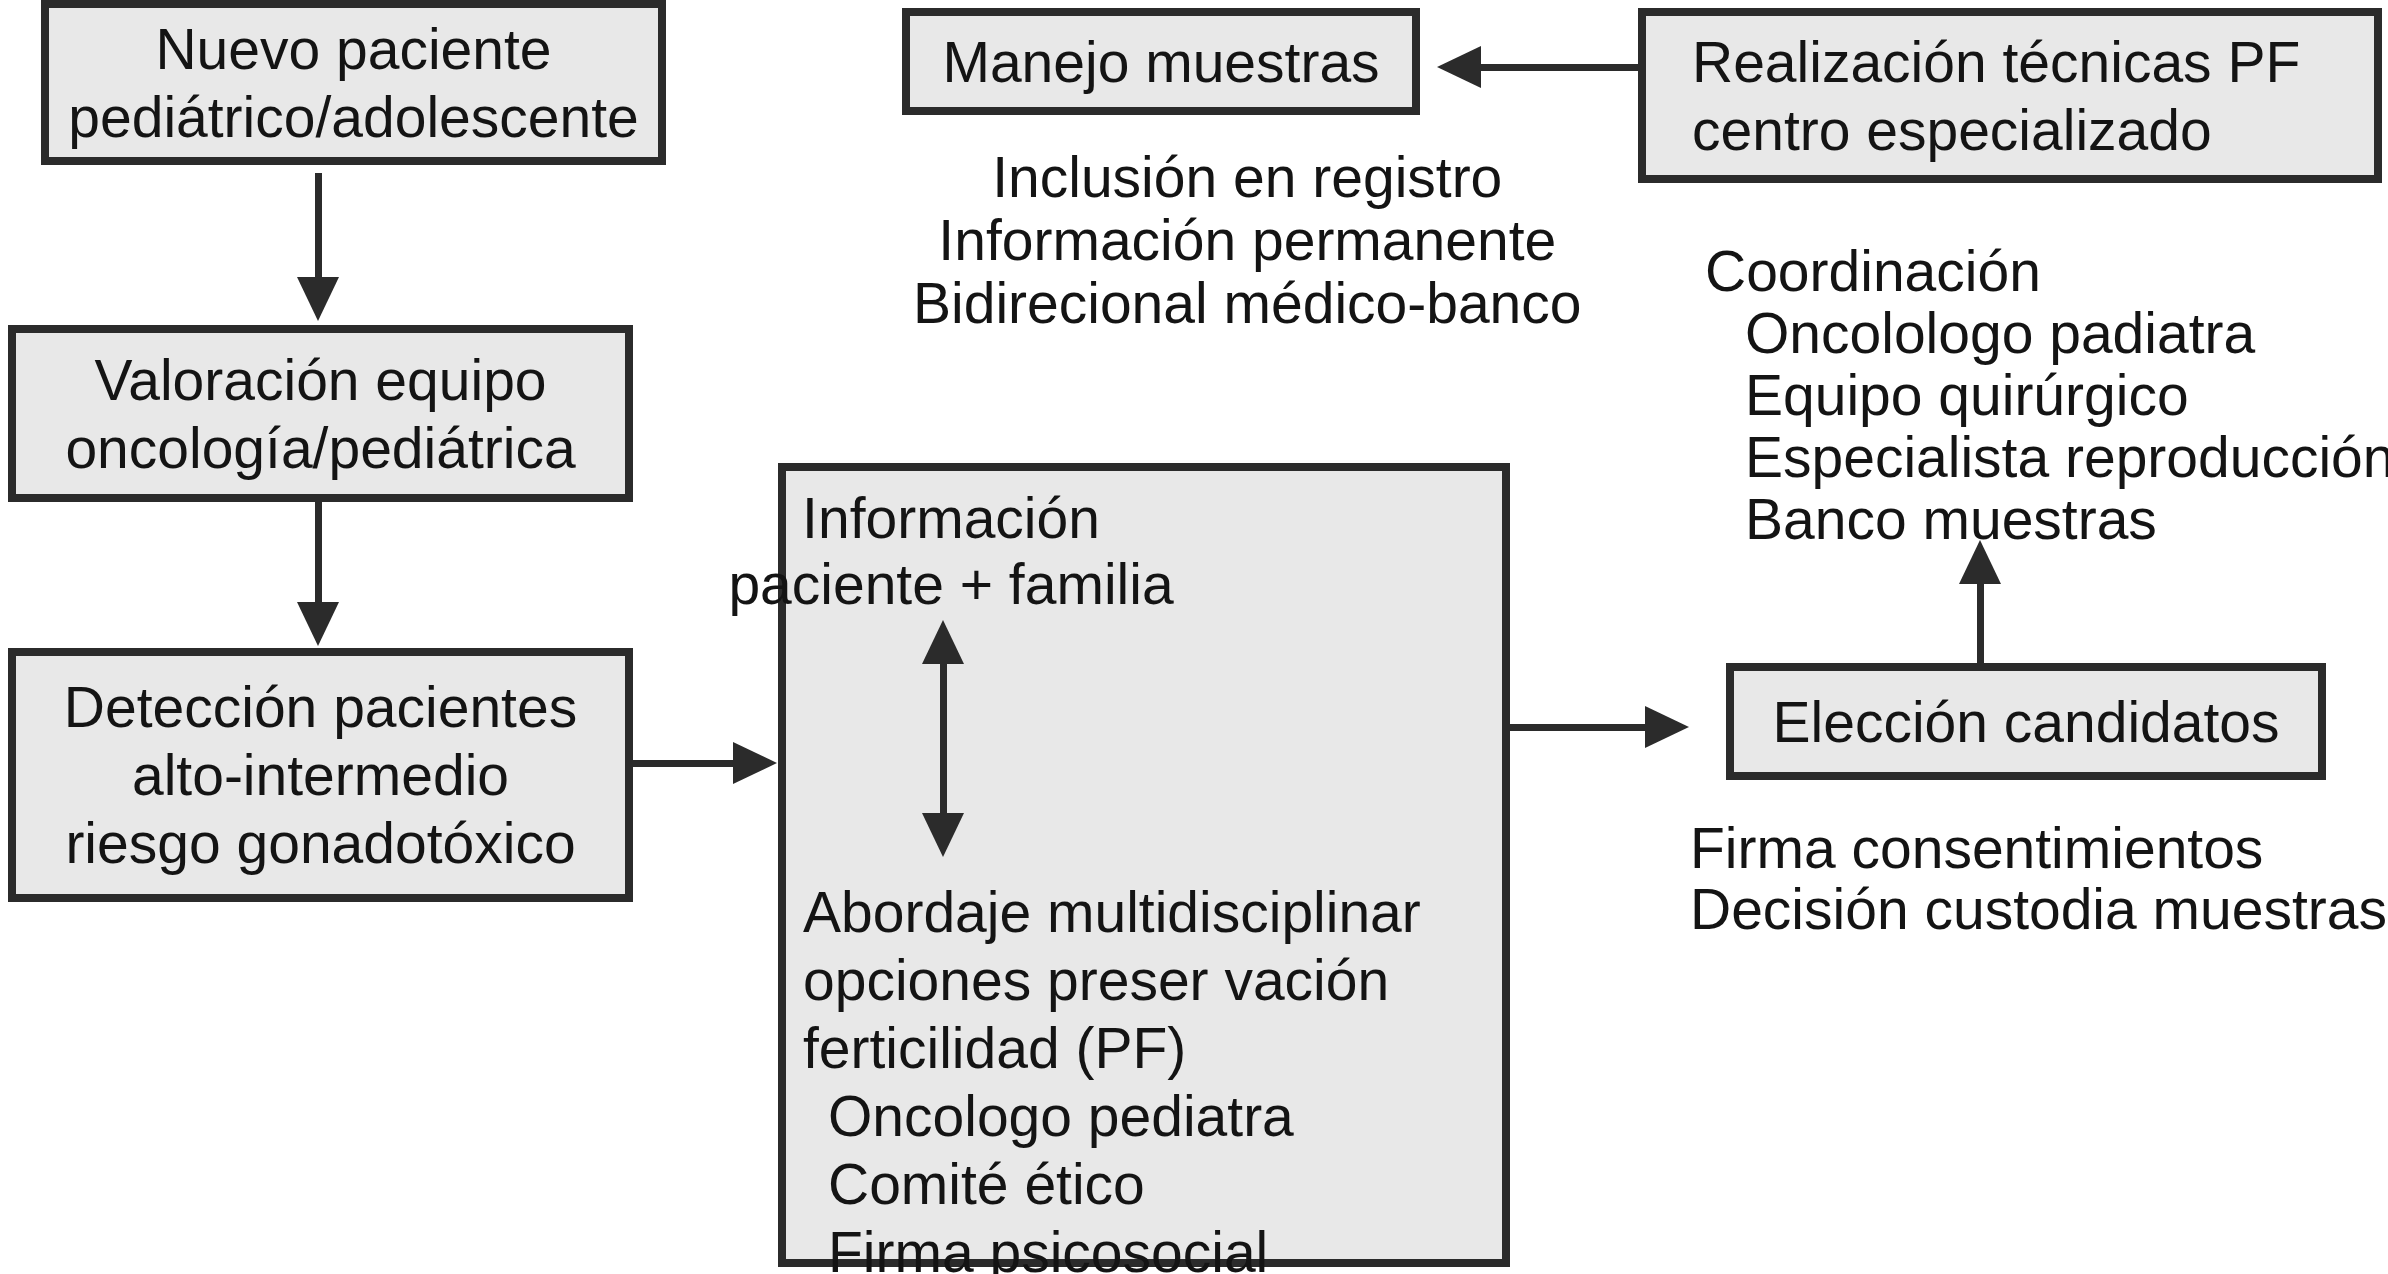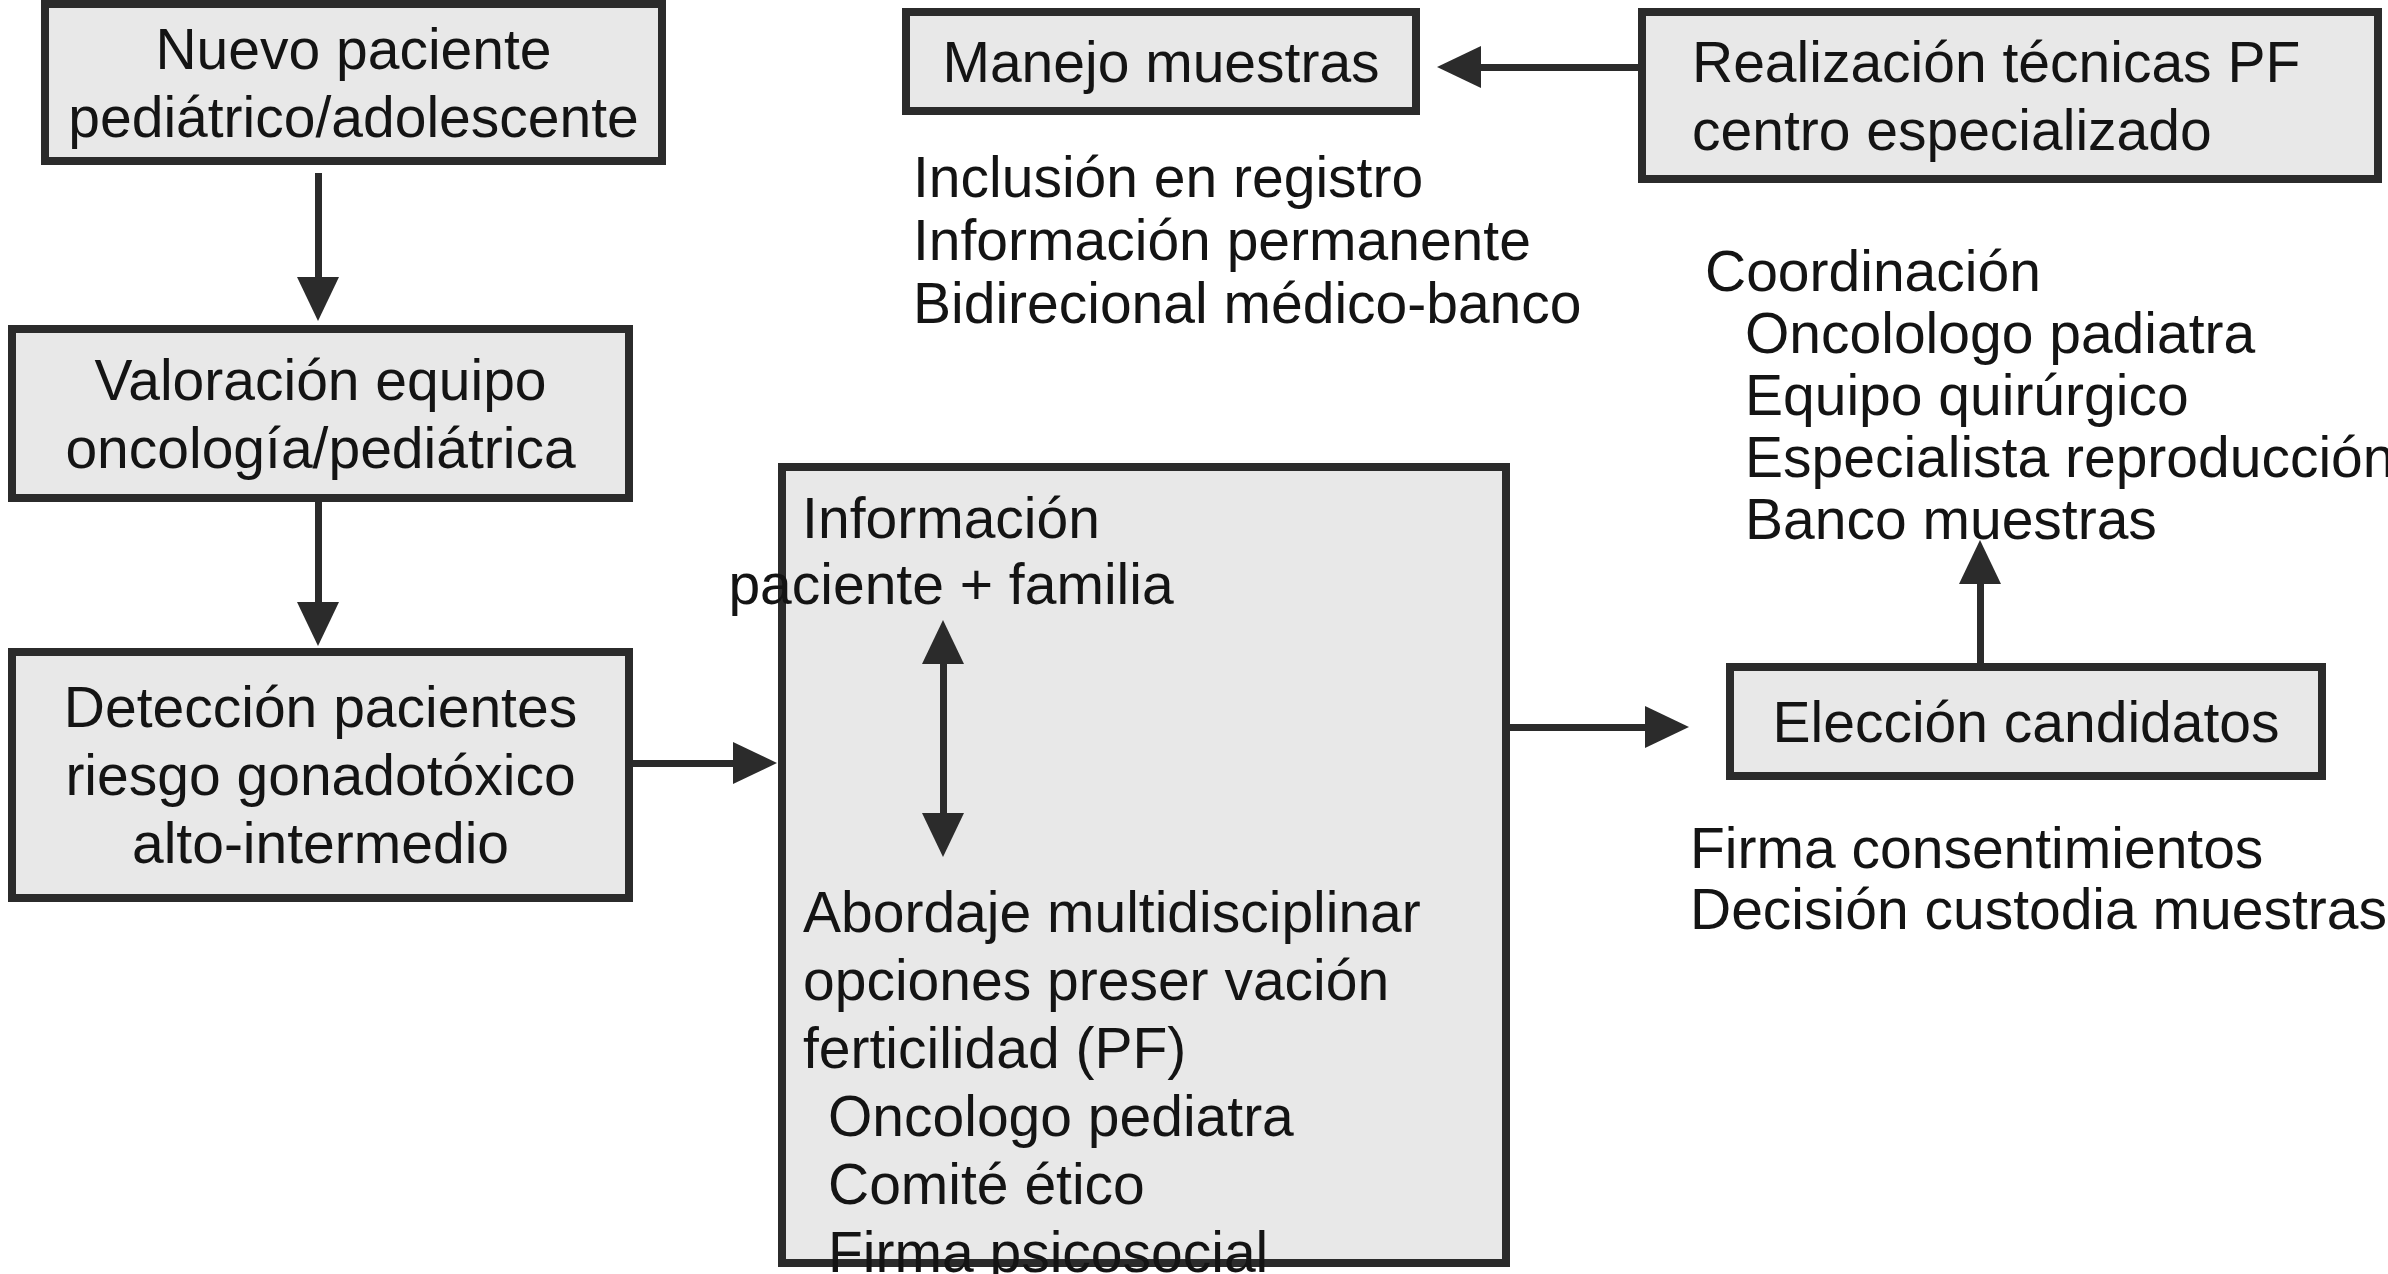--- a/index.html
+++ b/index.html
@@ -26,21 +26,21 @@
   #box-central    {left:778px;top:463px;width:732px;height:804px;justify-content:flex-start;align-items:stretch;text-align:left;}
   #box-manejo     {left:902px;top:8px;  width:518px;height:107px;}
   #box-realizacion{left:1638px;top:8px; width:744px;height:175px;align-items:flex-start;text-align:left;padding-left:46px;}
   #box-eleccion   {left:1690px;top:663px;width:600px;height:117px;margin-left:36px;}
 
   
   .textblock{position:absolute;font-size:57px;white-space:nowrap;}
   #info-block{left:716px;top:485px;width:470px;text-align:center;line-height:66px;white-space:normal;}
   #abordaje-block{left:803px;top:878px;line-height:68px;}
   #abordaje-block .indent{margin-left:25px;}
-  #registro-list{left:913px;top:146px;line-height:63px;}
+  #registro-list{left:913px;top:146px;line-height:63px;text-align:center;}
   #coordinacion-list{left:1705px;top:240px;line-height:62px;}
   #coordinacion-list .indent{margin-left:40px;}
   #firma-list{left:1690px;top:818px;line-height:61px;}
 
   
   .aline{position:absolute;background:var(--arrow);}
   .ahead{position:absolute;width:0;height:0;border:0 solid transparent;}
   .ahead.down {border-left-width:21px;border-right-width:21px;border-top:44px solid var(--arrow);}
   .ahead.up   {border-left-width:21px;border-right-width:21px;border-bottom:44px solid var(--arrow);}
   .ahead.right{border-top-width:21px;border-bottom-width:21px;border-left:44px solid var(--arrow);}
@@ -56,22 +56,22 @@
     <div>pediátrico/adolescente</div>
   </div>
 
   <div class="box" id="box-valoracion">
     <div>Valoración equipo</div>
     <div>oncología/pediátrica</div>
   </div>
 
   <div class="box" id="box-deteccion">
     <div>Detección pacientes</div>
+    <div>alto-intermedio</div>
     <div>riesgo gonadotóxico</div>
-    <div>alto-intermedio</div>
   </div>
 
   <div class="box" id="box-central"></div>
 
   <div class="textblock" id="info-block">
     <div>Información</div>
     <div>paciente + familia</div>
   </div>
 
   <div class="textblock" id="abordaje-block">

